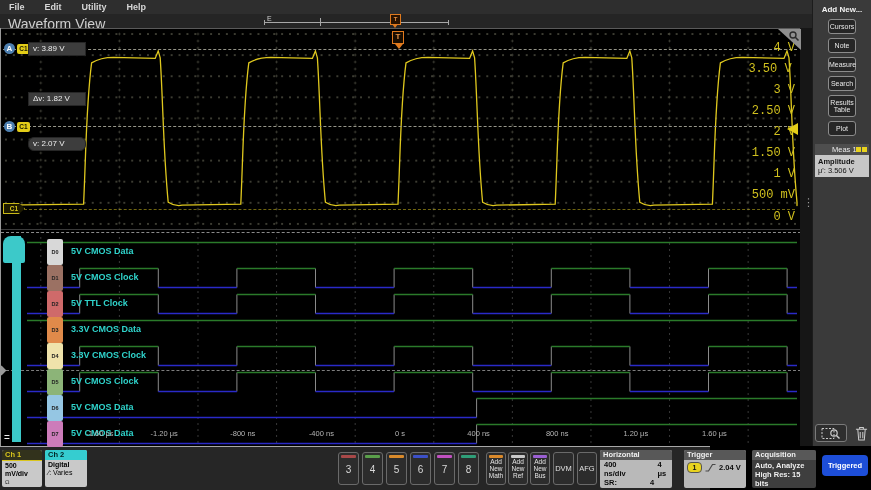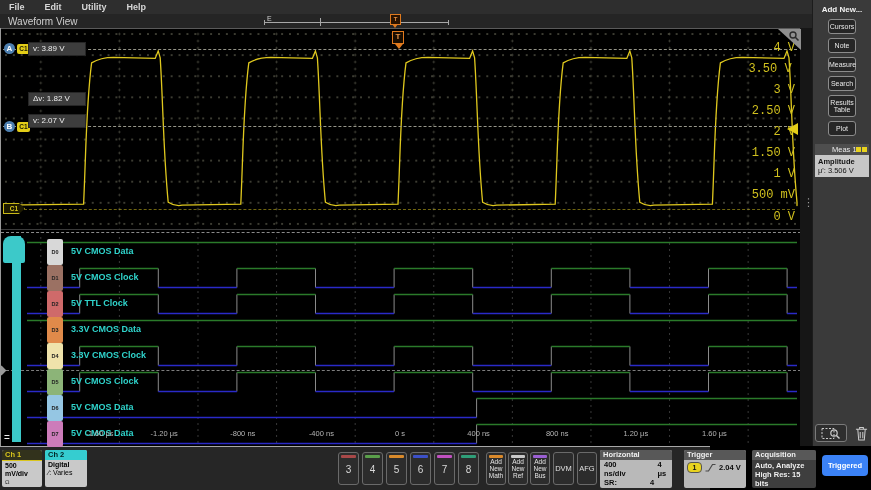--- a/index.html
+++ b/index.html
@@ -4,21 +4,21 @@
 <style>
   html,body{margin:0;padding:0;background:#111;}
   #scope{position:relative;width:871px;height:490px;background:#000;overflow:hidden;
          font-family:"Liberation Sans",sans-serif;-webkit-font-smoothing:antialiased;}
   
   .menubar{position:absolute;left:0;top:0;width:871px;height:14px;background:#2e2e2e;
            display:flex;align-items:center;gap:20px;padding-left:9px;box-sizing:border-box;}
   .menu-item{font-size:9px;font-weight:bold;color:#d6d6d6;}
   
   .tabbar{position:absolute;left:0;top:14px;width:812px;height:14px;background:#252525;border-bottom:1px solid #3a3a3a;}
-  .tab-title{position:absolute;left:8px;top:2px;font-size:10px;color:#cfcfcf;}
+  .tab-title{position:absolute;left:8px;top:2px;font-size:14px;color:#cfcfcf;}
   .mm-line{position:absolute;left:264px;top:6px;width:183px;height:5px;
            border-left:1px solid #a8a8a8;border-right:1px solid #a8a8a8;
            background:linear-gradient(transparent 40%,#a8a8a8 40%,#a8a8a8 60%,transparent 60%);}
   .mm-start{position:absolute;left:267px;top:1px;font-size:7px;color:#cfcfcf;}
   .mm-tick{position:absolute;left:320px;top:4px;width:1px;height:8px;background:#a8a8a8;}
   .mm-trig{position:absolute;left:390px;top:0px;width:9px;height:9px;border:1px solid #e07a1e;
            color:#e89040;background:#2a1300;font-size:6px;font-weight:bold;text-align:center;line-height:9px;}
   .mm-trig-arrow{position:absolute;left:392px;top:10px;width:0;height:0;
            border-left:3px solid transparent;border-right:3px solid transparent;border-top:4px solid #e07a1e;}
   
@@ -141,21 +141,21 @@
         <path id="ch1path" fill="none" stroke-width="1.3" d="M 3 176.2 L 82.6 175.2 C 85.1 121.2 85.1 75.9 90.6 33.9 Q 99.6 28.4 112.6 28.4 L 154.2 29.4 L 157.2 21.9 L 159.2 28.9 C 162.2 75.9 162.2 121.2 167.2 173.2 Q 174.2 177.7 181.2 176.2 L 239.8 175.2 C 242.3 121.2 242.3 75.9 247.8 33.9 Q 256.8 28.4 269.8 28.4 L 311.4 29.4 L 314.4 21.9 L 316.4 28.9 C 319.4 75.9 319.4 121.2 324.4 173.2 Q 331.4 177.7 338.4 176.2 L 397.0 175.2 C 399.5 121.2 399.5 75.9 405.0 33.9 Q 414.0 28.4 427.0 28.4 L 468.6 29.4 L 471.6 21.9 L 473.6 28.9 C 476.6 75.9 476.6 121.2 481.6 173.2 Q 488.6 177.7 495.6 176.2 L 554.2 175.2 C 556.7 121.2 556.7 75.9 562.2 33.9 Q 571.2 28.4 584.2 28.4 L 625.8 29.4 L 628.8 21.9 L 630.8 28.9 C 633.8 75.9 633.8 121.2 638.8 173.2 Q 645.8 177.7 652.8 176.2 L 711.4 175.2 C 713.9 121.2 713.9 75.9 719.4 33.9 Q 728.4 28.4 741.4 28.4 L 783.0 29.4 L 786.0 21.9 L 788.0 28.9 C 791.0 75.9 791.0 121.2 796.0 173.2 Q 796.0 177.7 796.0 176.2 L 796 176.2" stroke="#dfc81e"></path>
       </svg>
       <div class="cursor-line" id="curA" style="top: 20.2475px;"></div>
       <div class="cursor-line" id="curB" style="top: 97.1425px;"></div>
       <div class="abcirc" id="abA" style="top: 14.2475px;">A</div>
       <div class="c1chip" id="chipA" style="top: 15.2475px;">C1</div>
       <div class="cbox" id="boxA" style="top: 13.2475px;">v: 3.89 V</div>
       <div class="cbox" id="boxD" style="top: 62.695px;">Δv: 1.82 V</div>
       <div class="abcirc" id="abB" style="top: 92.1425px;">B</div>
       <div class="c1chip" id="chipB" style="top: 93.1425px;">C1</div>
-      <div class="cbox" id="boxB" style="top: 85px;">v: 2.07 V</div>
+      <div class="cbox" id="boxB" style="top: 108px; border-radius: 6px;">v: 2.07 V</div>
       <div id="vlabels">
           <div class="vlab" style="top: 11.6px;">4 V</div>
           <div class="vlab" style="top: 32.725px; text-align: center;">3.50 V</div>
           <div class="vlab" style="top: 53.85px;">3 V</div>
           <div class="vlab" style="top: 74.975px;">2.50 V</div>
           <div class="vlab" style="top: 96.1px;">2 V</div>
           <div class="vlab" style="top: 117.225px;">1.50 V</div>
           <div class="vlab" style="top: 138.35px;">1 V</div>
           <div class="vlab" style="top: 159.475px;">500 mV</div>
           <div class="vlab" style="top: 180.6px;">0 V</div>
@@ -400,15 +400,15 @@
 
     <div class="bpanel panel-dark" style="left:752px;width:64px;height:38px;">
       <div class="hd">Acquisition</div>
       <div class="acq-bd">
         <div>Auto,   Analyze</div>
         <div>High Res: 15 bits</div>
 
       </div>
     </div>
 
-    <div class="trigd" id="trigd" style="background: #3b82f6;">Triggered</div>
+    <div class="trigd" id="trigd" style="background: #1d4ed8;">Triggered</div>
   </div>
 </div>
 
 </body></html>

